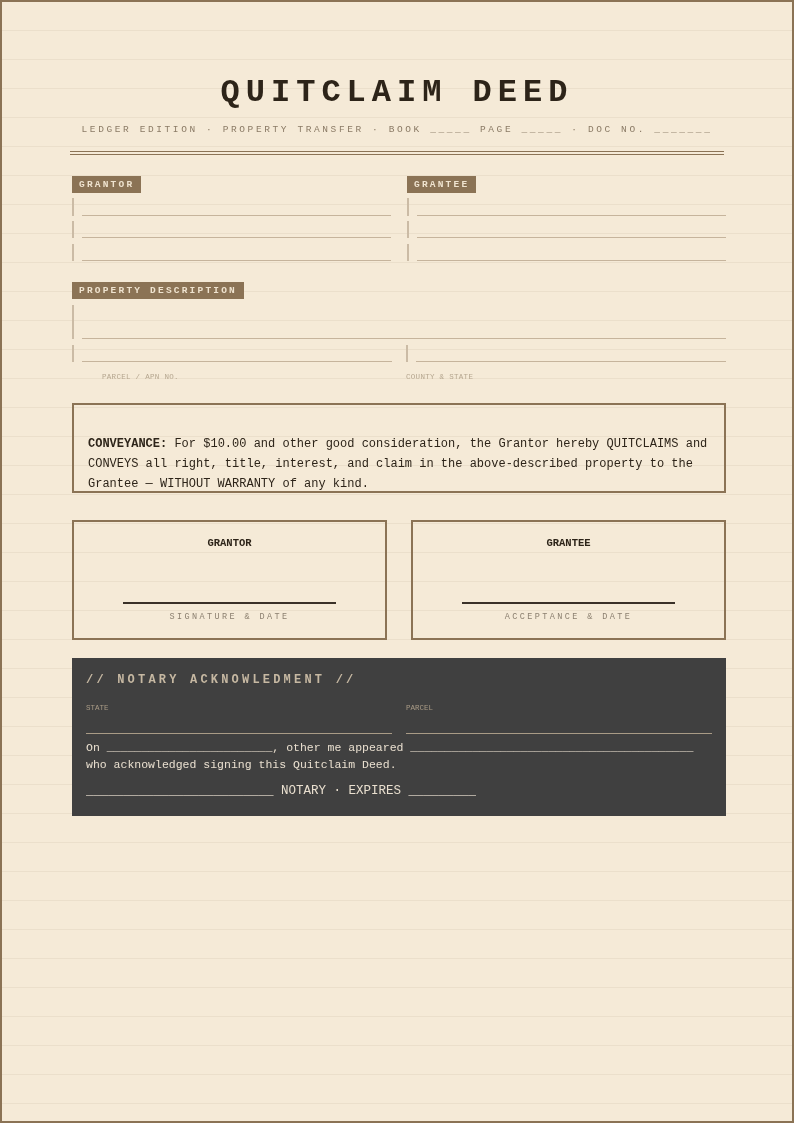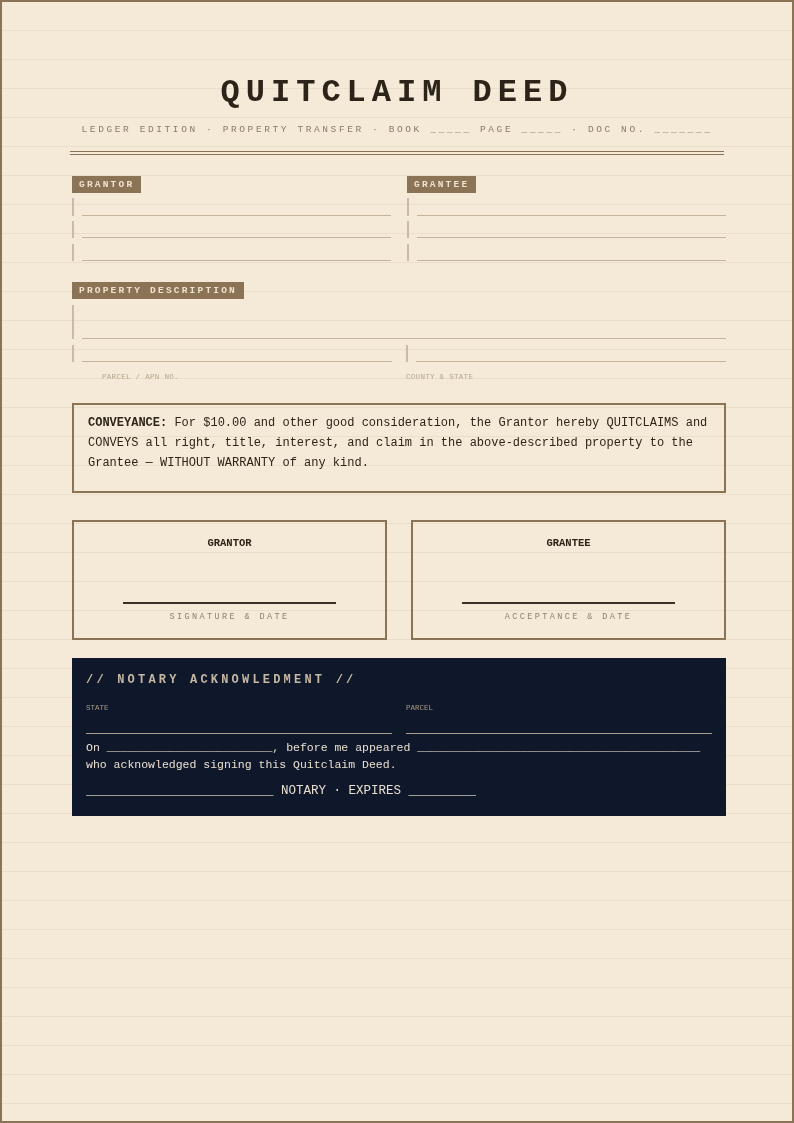--- a/index.html
+++ b/index.html
@@ -32,42 +32,42 @@
     font-size: 9.5px; font-weight: bold; letter-spacing: 2.2px;
     padding: 0 7px; height: 17px; line-height: 17px;
   }
   .field-line { position: absolute; height: 0; border-bottom: 1px solid #c6b49c; }
   .field-bar { position: absolute; width: 2px; background: #cbbba5; }
   .small-label {
     position: absolute; font-size: 7.5px; color: #b5a68f; letter-spacing: 0.3px;
   }
   .conveyance {
     position: absolute; top: 401px; left: 0; width: 654px; height: 90px; box-sizing: border-box;
-    border: 2px solid #8b7355; padding: 8px 14px;
+    border: 2px solid #8b7355; padding: 29px 14px;
     font-size: 12px; line-height: 20px; color: #2d2419;
   }
   .conveyance b { font-weight: bold; }
   .sig-box {
     position: absolute; top: 518px; width: 315px; height: 120px; box-sizing: border-box;
     border: 2px solid #8b7355;
   }
   .sig-title {
     position: absolute; top: 15px; left: 0; width: 100%; text-align: center;
     font-size: 10.5px; font-weight: bold; color: #2d2419;
   }
   .sig-line {
     position: absolute; top: 80px; left: 49px; width: 213px; height: 2px; background: #3a3128;
   }
   .sig-caption {
     position: absolute; top: 90px; left: 0; width: 100%; text-align: center;
     font-size: 8.5px; letter-spacing: 2.4px; color: #8c8070;
   }
   .notary {
     position: absolute; top: 656px; left: 0; width: 654px; height: 158px;
-    background: #0f172a; color: #e9dfcf;
+    background: #404040; color: #e9dfcf;
   }
   .notary-title {
     position: absolute; top: 15px; left: 14px;
     font-size: 12px; font-weight: bold; letter-spacing: 3.2px; color: #c6b8a2;
   }
   .notary-label {
     position: absolute; top: 46px; font-size: 7.5px; color: #a99b86;
   }
   .notary-line { position: absolute; top: 75px; height: 0; border-bottom: 1px solid #a99b86; }
   .notary-text {
@@ -124,18 +124,18 @@
     <div class="sig-line"></div>
     <div class="sig-caption">ACCEPTANCE &amp; DATE</div>
   </div>
 
   <div class="notary" style="left:2px;">
     <div class="notary-title">// NOTARY ACKNOWLEDMENT //</div>
     <div class="notary-label" style="left:14px;">STATE</div>
     <div class="notary-label" style="left:334px;">PARCEL</div>
     <div class="notary-line" style="left:14px; width:306px;"></div>
     <div class="notary-line" style="left:334px; width:306px;"></div>
-    <div class="notary-text" style="top:83px;">On ________________________, before me appeared _________________________________________</div>
+    <div class="notary-text" style="top:83px;">On ________________________, other me appeared _________________________________________</div>
     <div class="notary-text" style="top:100px;">who acknowledged signing this Quitclaim Deed.</div>
     <div class="notary-sign">_________________________ NOTARY · EXPIRES _________</div>
   </div>
 
 </div>
 
 </body></html>

